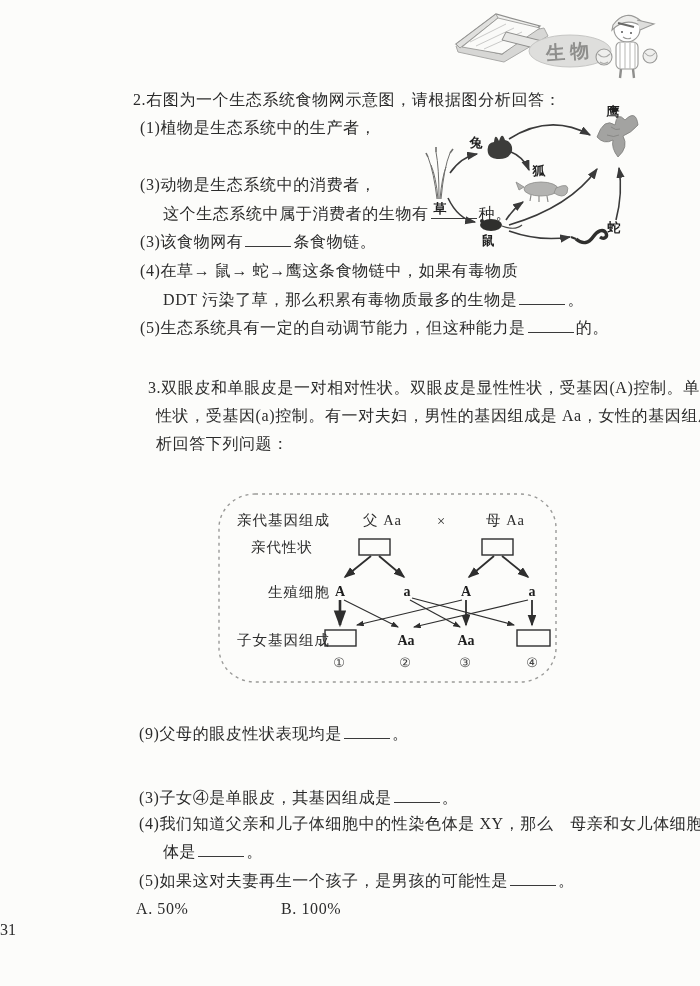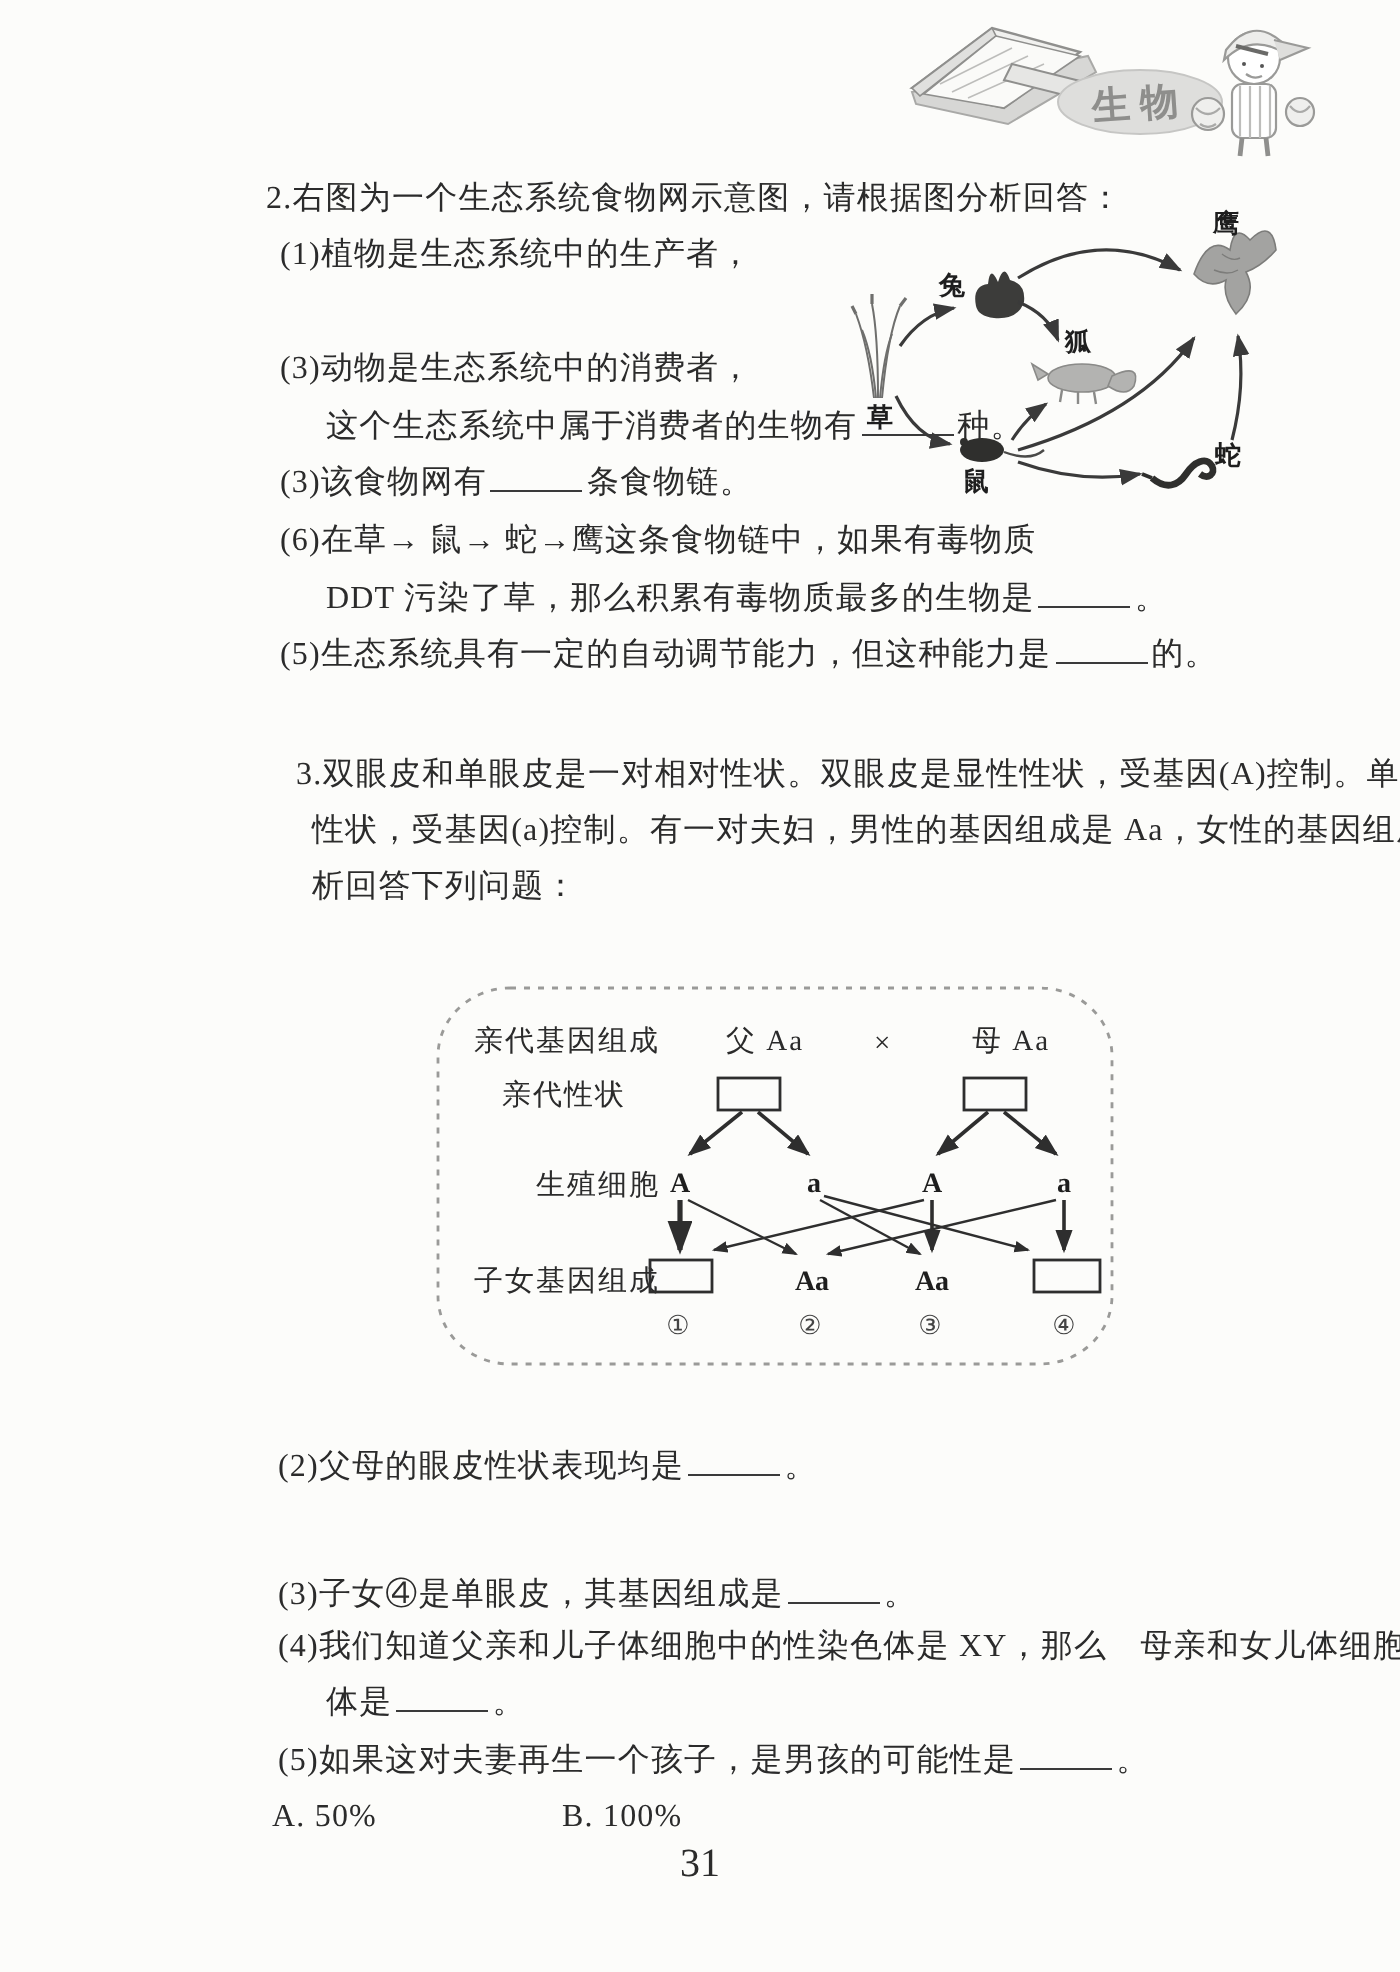--- a/index.html
+++ b/index.html
@@ -23,22 +23,22 @@
   }
   .blank{
     display:inline-block;
     width:46px;
     border-bottom:1.2px solid #3a3a3a;
     margin:0 2px;
   }
   .pagenum{
     position:absolute;
     left:0;right:0;
-    text-align:center;
-    font-size:20px;
+    text-align:left;
+    font-size:16px;
   }
   svg text{font-family:"Liberation Serif","DejaVu Serif",serif;}
   .dlabel{font-size:14.5px;fill:#2b2b2b;letter-spacing:1px;}
   .gene{font-size:14px;font-weight:bold;fill:#1e1e1e;}
   .numc{font-size:13px;fill:#444;}
   .fwlabel{font-size:13px;font-weight:bold;fill:#1e1e1e;}
 </style>
 </head>
 <body>
 
@@ -83,21 +83,21 @@
 
   <div class="line" style="left:97px;top:90px"><span>2.右图为一个生态系统食物网示意图，请根据图分析回答：</span></div>
 
   <div class="line" style="left:104px;top:118px"><span>(1)植物是生态系统中的生产者，</span></div>
 
   <div class="line" style="left:104px;top:175px"><span>(3)动物是生态系统中的消费者，</span></div>
   <div class="line" style="left:127px;top:204px"><span>这个生态系统中属于消费者的生物有</span><span class="blank"></span><span>种。</span></div>
 
   <div class="line" style="left:104px;top:232px"><span>(3)该食物网有</span><span class="blank"></span><span>条食物链。</span></div>
 
-  <div class="line" style="left:104px;top:261px"><span>(6)在草→ 鼠→ 蛇→鹰这条食物链中，如果有毒物质</span></div>
+  <div class="line" style="left:104px;top:261px"><span>(4)在草→ 鼠→ 蛇→鹰这条食物链中，如果有毒物质</span></div>
   <div class="line" style="left:127px;top:290px"><span>DDT 污染了草，那么积累有毒物质最多的生物是</span><span class="blank"></span><span>。</span></div>
 
   <div class="line" style="left:104px;top:318px"><span>(5)生态系统具有一定的自动调节能力，但这种能力是</span><span class="blank"></span><span>的。</span></div>
 
   <svg style="position:absolute;left:425px;top:95px;" width="230" height="160" viewBox="0 0 230 160">
     <defs>
       <marker id="ah" markerWidth="8" markerHeight="6" refX="6.2" refY="2.6" orient="auto">
         <path d="M0,0 L7,2.6 L0,5.2 Z" fill="#3a3a3a"></path>
       </marker>
     </defs>
@@ -206,21 +206,21 @@
     <text class="gene" x="191" y="158" text-anchor="middle">Aa</text>
     <text class="gene" x="251" y="158" text-anchor="middle">Aa</text>
     <rect x="302" y="143" width="33" height="16" fill="none" stroke="#2e2e2e" stroke-width="1.4"></rect>
 
     <text class="numc" x="124" y="180" text-anchor="middle">①</text>
     <text class="numc" x="190" y="180" text-anchor="middle">②</text>
     <text class="numc" x="250" y="180" text-anchor="middle">③</text>
     <text class="numc" x="317" y="180" text-anchor="middle">④</text>
   </svg>
 
-  <div class="line" style="left:103px;top:724px"><span>(2)父母的眼皮性状表现均是</span><span class="blank"></span><span>。</span></div>
+  <div class="line" style="left:103px;top:724px"><span>(9)父母的眼皮性状表现均是</span><span class="blank"></span><span>。</span></div>
   <div class="line" style="left:103px;top:788px"><span>(3)子女④是单眼皮，其基因组成是</span><span class="blank"></span><span>。</span></div>
   <div class="line" style="left:103px;top:814px"><span>(4)我们知道父亲和儿子体细胞中的性染色体是 XY，那么　母亲和女儿体细胞中的性染色</span></div>
   <div class="line" style="left:127px;top:842px"><span>体是</span><span class="blank"></span><span>。</span></div>
   <div class="line" style="left:103px;top:871px"><span>(5)如果这对夫妻再生一个孩子，是男孩的可能性是</span><span class="blank"></span><span>。</span></div>
 
   <div class="line" style="left:100px;top:899px"><span>A. 50%</span></div>
   <div class="line" style="left:245px;top:899px"><span>B. 100%</span></div>
 
   <div class="pagenum" style="top:921px"><span>31</span></div>
 

